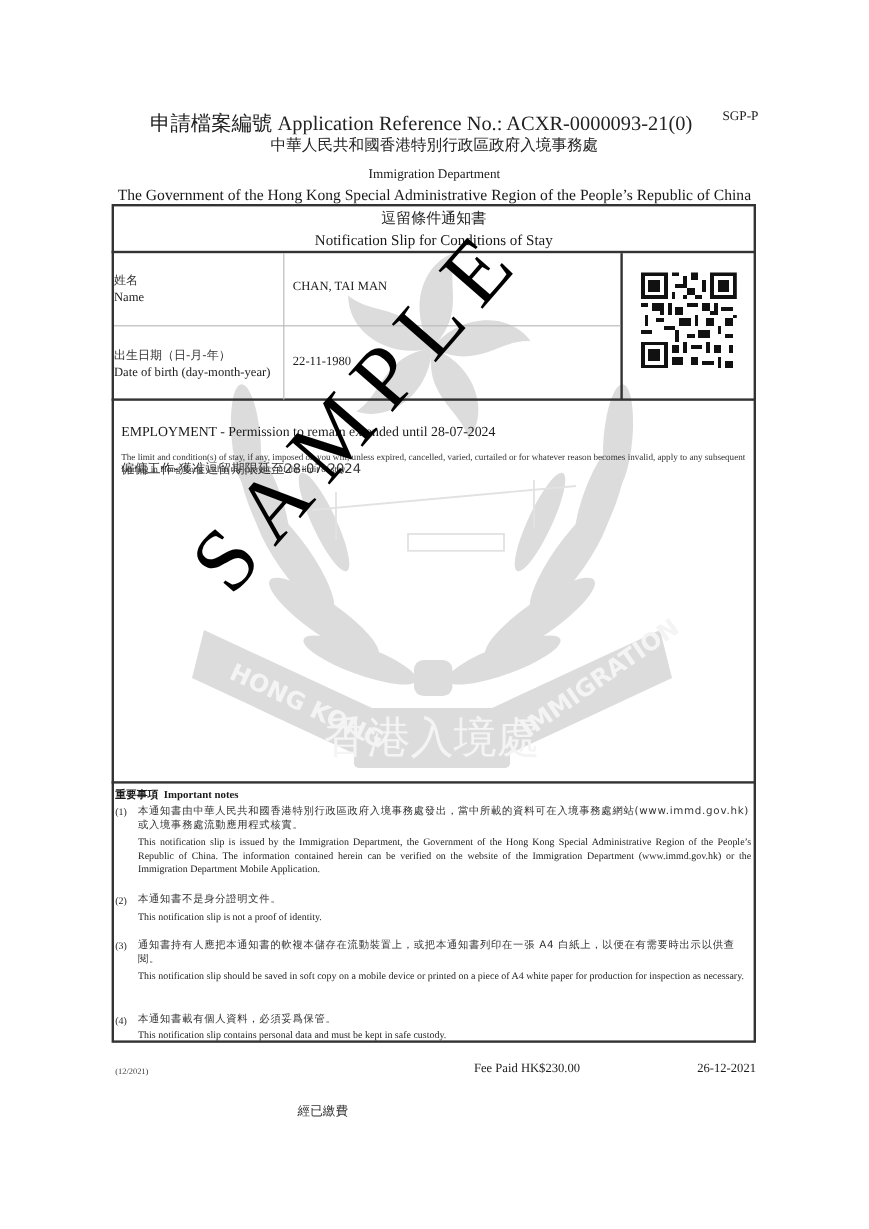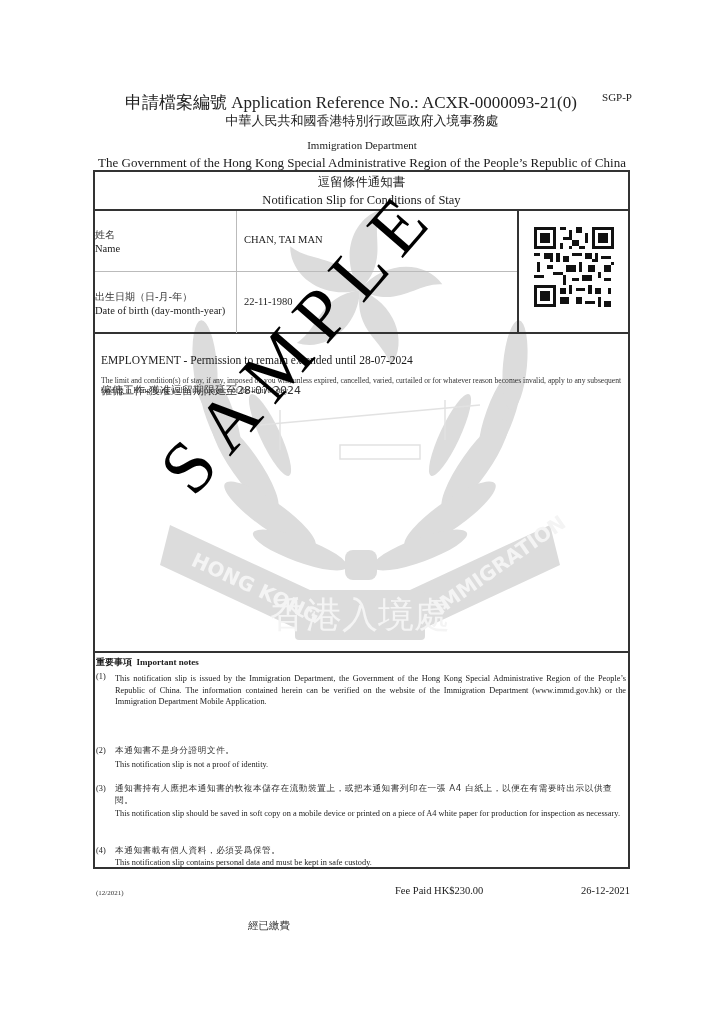--- a/index.html
+++ b/index.html
@@ -199,20 +199,21 @@
 <div class="abs wm sample">SAMPLE</div>
 
 <div class="abs notes-div"></div>
 <div class="abs notes-title">
   <span class="zh">重要事項</span>&nbsp;&nbsp;<span>Important notes</span>
 </div>
 
 <div class="abs note" style="top:671px;">
   <span class="num">(1)</span>
   <div class="body">
+    <div class="zh">本通知書由中華人民共和國香港特別行政區政府入境事務處發出，當中所載的資料可在入境事務處網站(www.immd.gov.hk) 或入境事務處流動應用程式核實。</div>
     <div class="en">This notification slip is issued by the Immigration Department, the Government of the Hong Kong Special Administrative Region of the People’s Republic of China.  The information contained herein can be verified on the website of the Immigration Department (www.immd.gov.hk) or the Immigration Department Mobile Application.</div>
   </div>
 </div>
 <div class="abs note" style="top:745px;">
   <span class="num">(2)</span>
   <div class="body">
     <div class="zh">本通知書不是身分證明文件。</div>
     <div class="en">This notification slip is not a proof of identity.</div>
   </div>
 </div>

